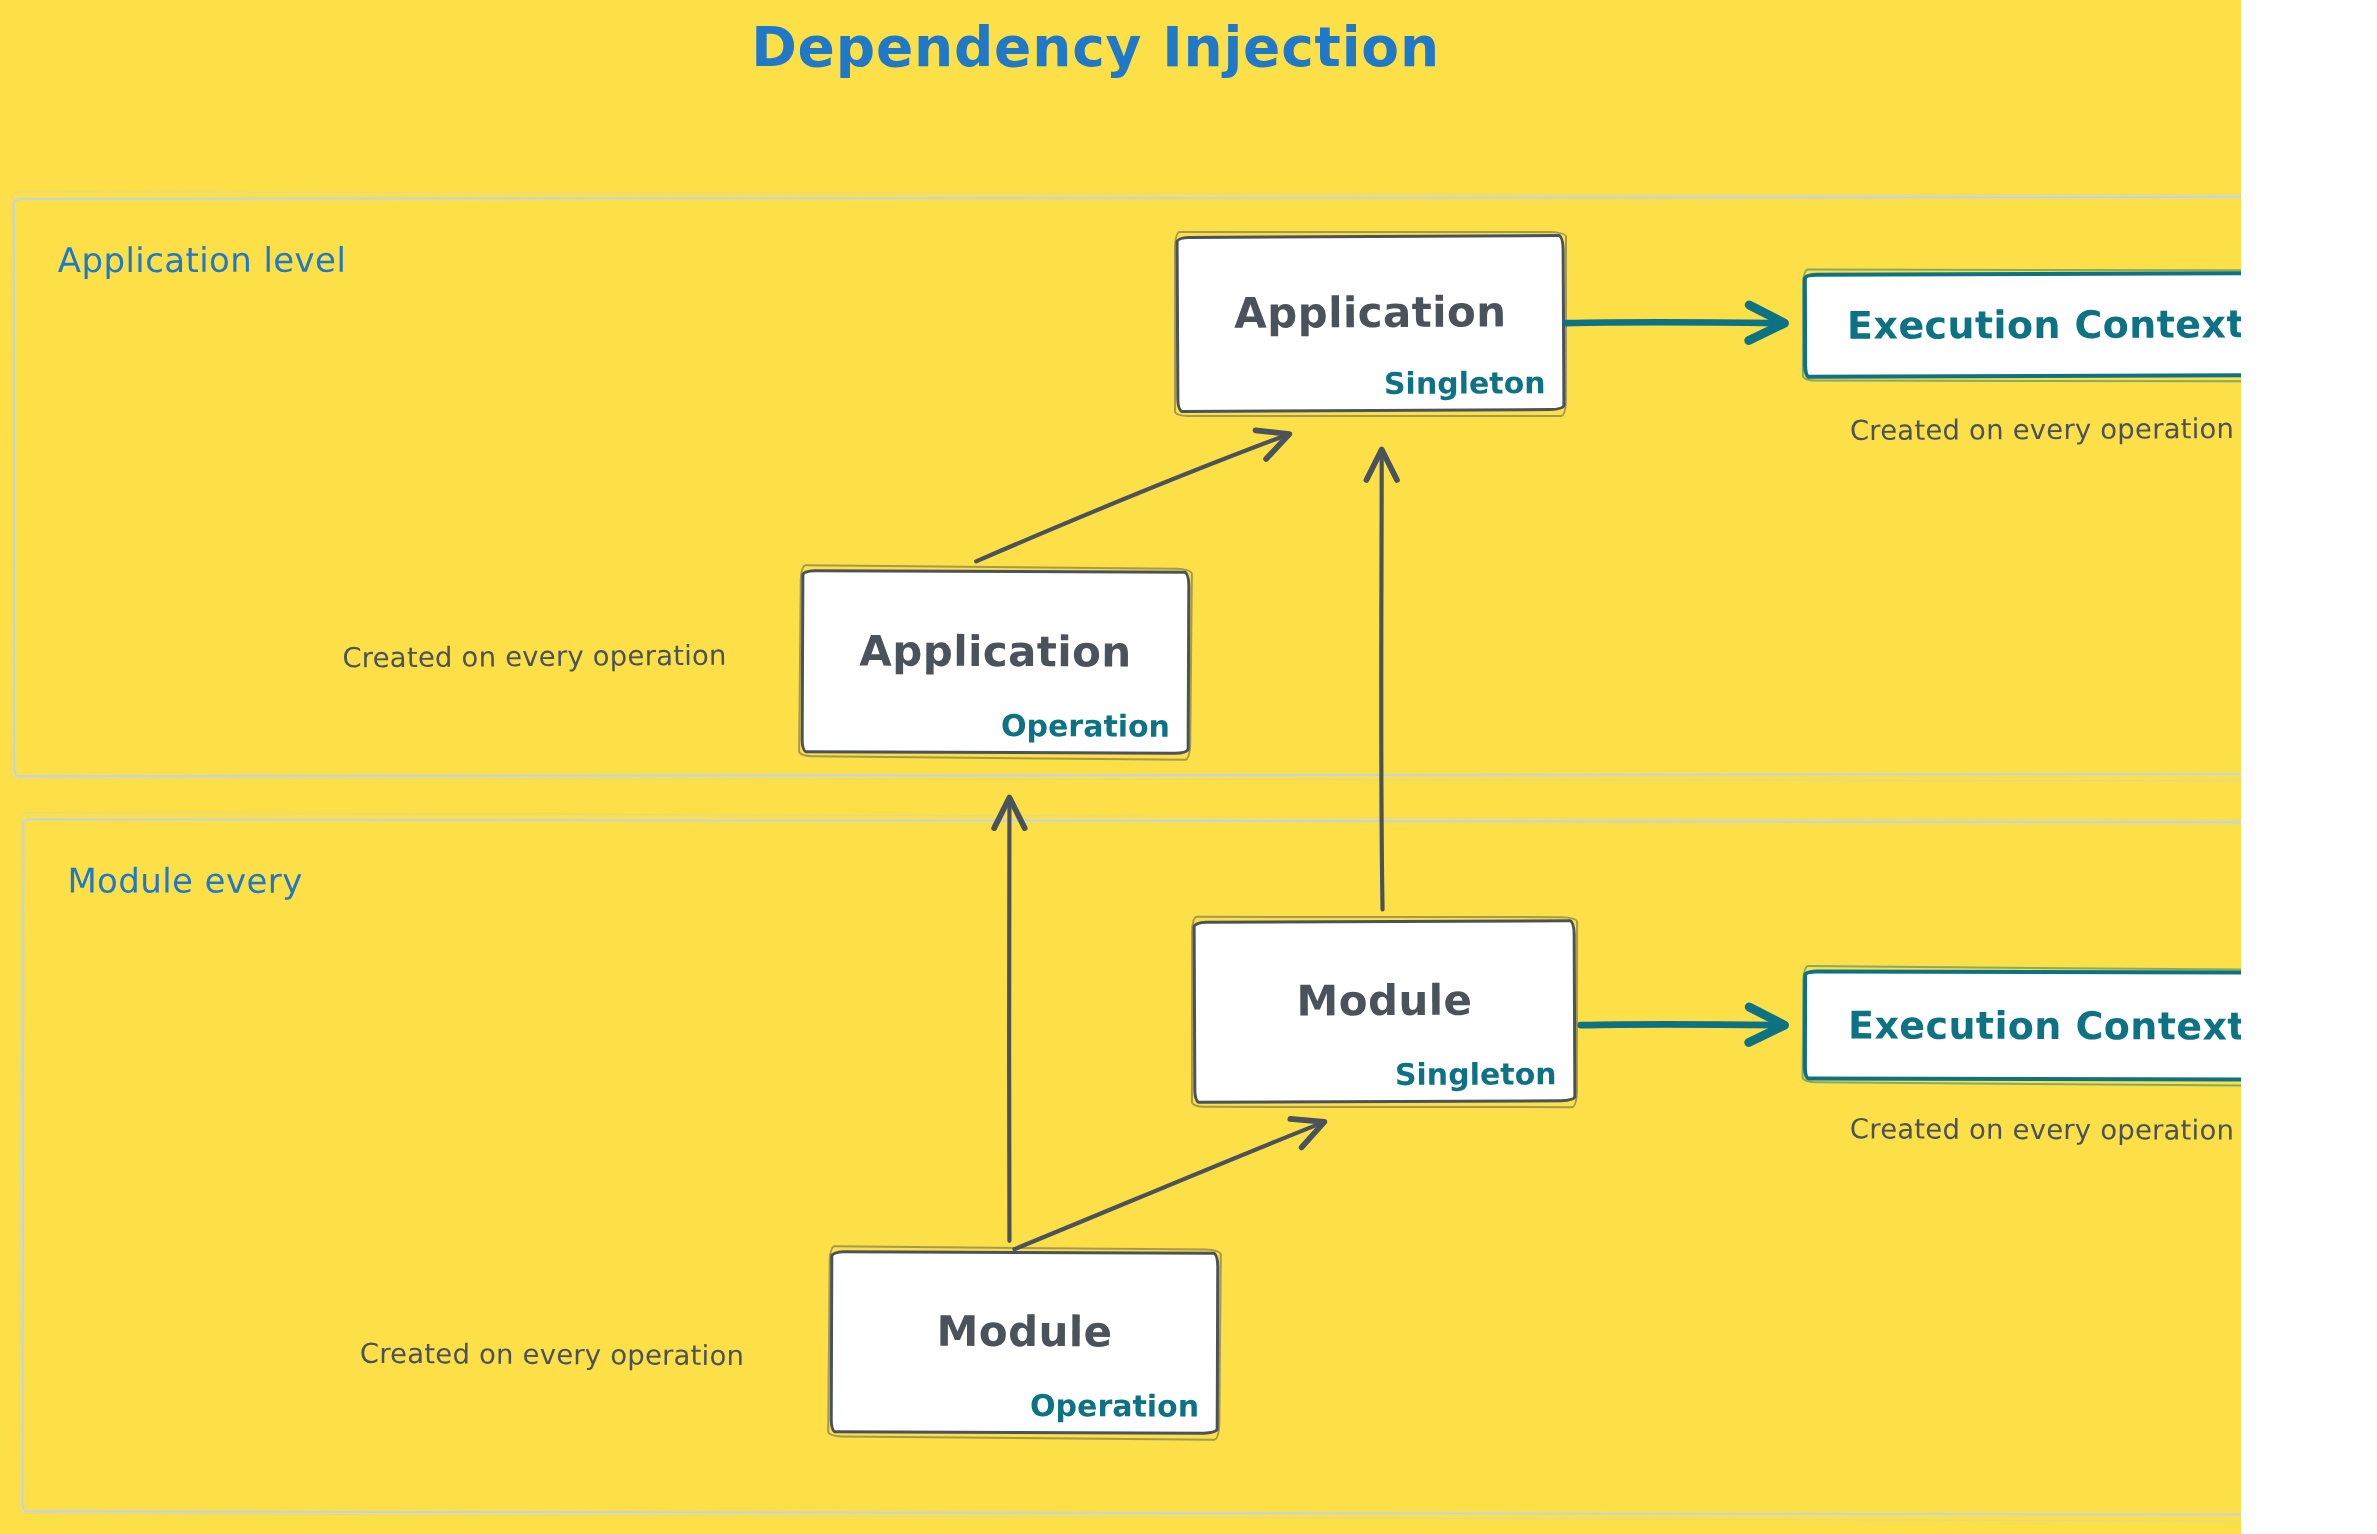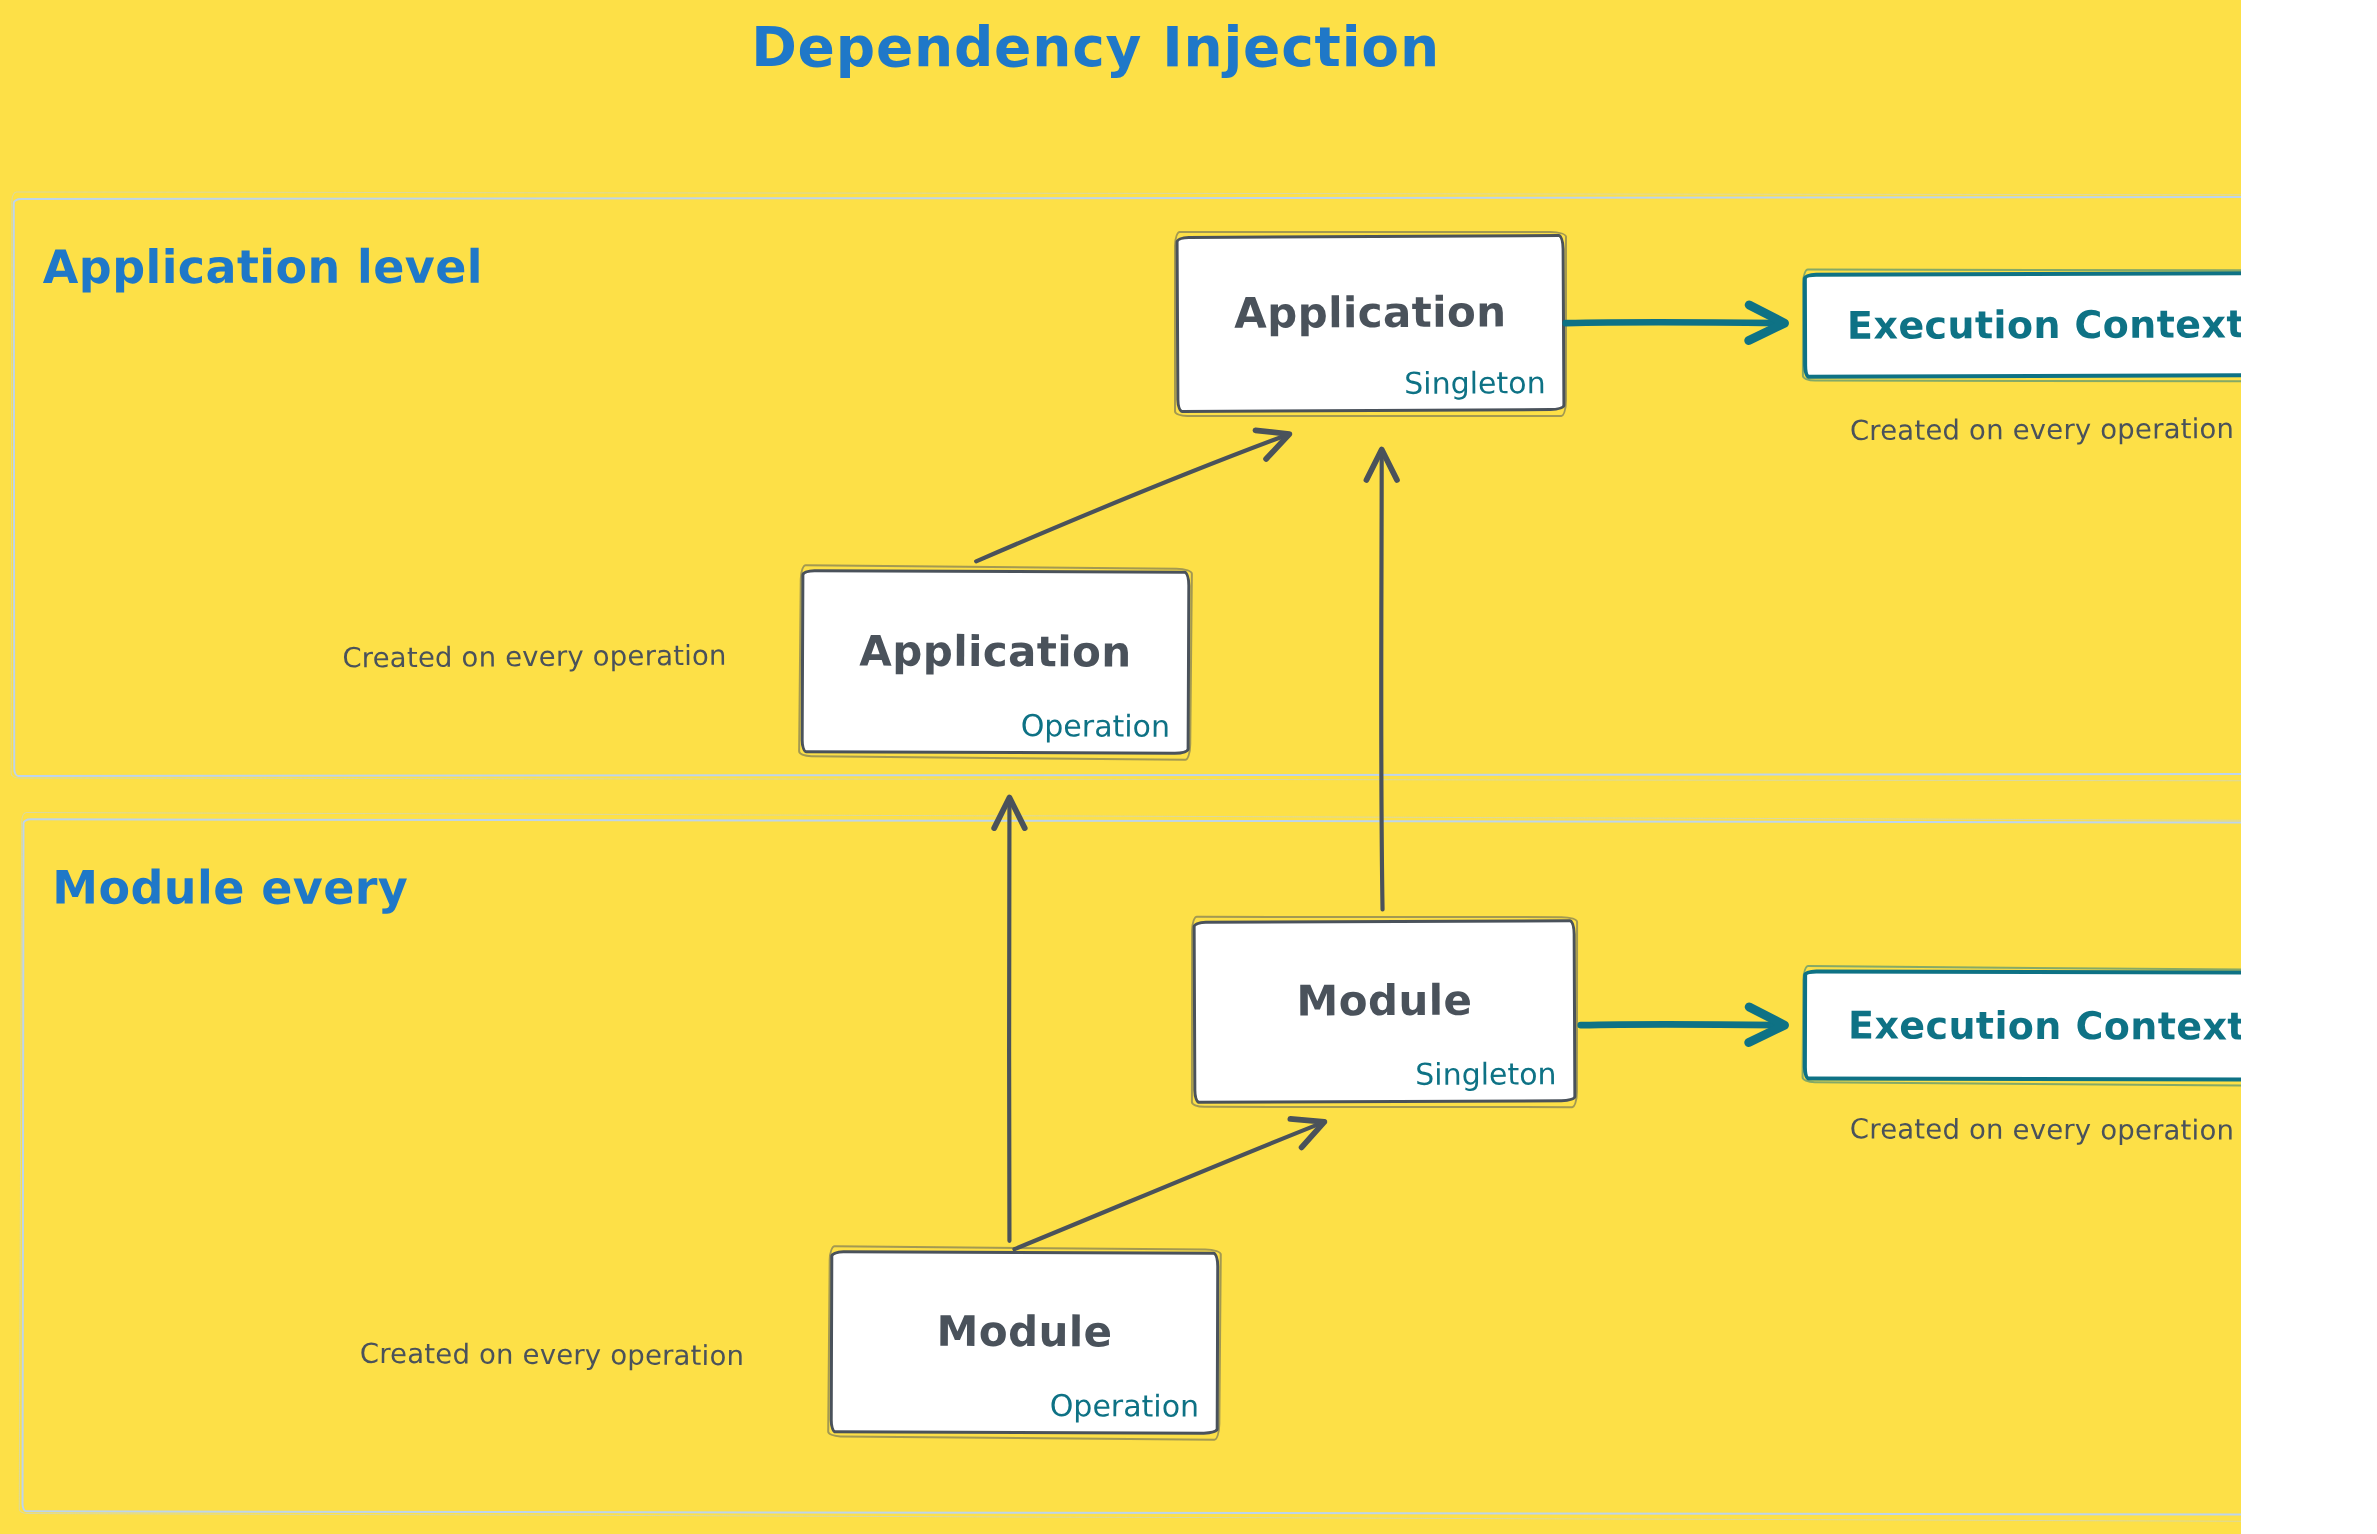--- a/index.html
+++ b/index.html
@@ -39,22 +39,22 @@
   .container::before{
     content:"";position:absolute;inset:-5.8px -4.2px -5.8px -4.2px;
     border:1.7px solid var(--frame);opacity:.55;
     border-radius:5px 11.7px 5px 8.3px / 10px 5px 11.7px 5px;
     transform:rotate(.12deg);
     pointer-events:none;
   }
   .app-container{left:13.3px;top:197px;width:2349px;height:575px;transform:rotate(-.05deg);}
   .module-container{left:21.7px;top:820px;width:2342px;height:690px;transform:rotate(.08deg);}
   .section-label{
-    position:absolute;left:28px;top:40px;
-    font-size:46px;color:var(--blue);font-weight:bold;
+    position:absolute;left:43px;top:40px;
+    font-size:34px;color:var(--blue);font-weight:normal;
     letter-spacing:0.4px;
   }
   
   .sketch-box{
     position:absolute;
     border:3.3px solid var(--ink);
     border-radius:13.3px 5.8px 15px 5.8px / 5.8px 15px 5.8px 13.3px;
     background:#ffffff;
     display:flex;align-items:center;justify-content:center;
   }
@@ -64,21 +64,21 @@
     border-radius:5.8px 16.7px 5.8px 13.3px / 15px 5.8px 16.7px 5.8px;
     transform:rotate(.3deg);
     pointer-events:none;
   }
   .box-title{
     font-size:42px;color:var(--ink);font-weight:bold;
     margin-bottom:21.7px;letter-spacing:0.4px;
   }
   .box-tag{
     position:absolute;right:16.7px;bottom:8.3px;
-    font-size:30px;color:var(--teal);font-weight:normal;
+    font-size:30px;color:var(--teal);font-weight:bold;
   }
   .box-app-singleton{left:1176px;top:235px;width:383px;height:171px;transform:rotate(-.3deg);}
   .box-app-operation{left:801px;top:570px;width:383px;height:178px;transform:rotate(.25deg);}
   .box-mod-singleton{left:1193px;top:920px;width:377px;height:177px;transform:rotate(-.25deg);}
   .box-mod-operation{left:830px;top:1251px;width:383px;height:177px;transform:rotate(.2deg);}
   
   .ec-box{border-color:var(--teal);border-width:4.2px;}
   .ec-box::before{border-color:var(--teal);border-width:2.5px;}
   .ec-label{
     font-size:38px;color:var(--teal);font-weight:bold;letter-spacing:0.4px;

